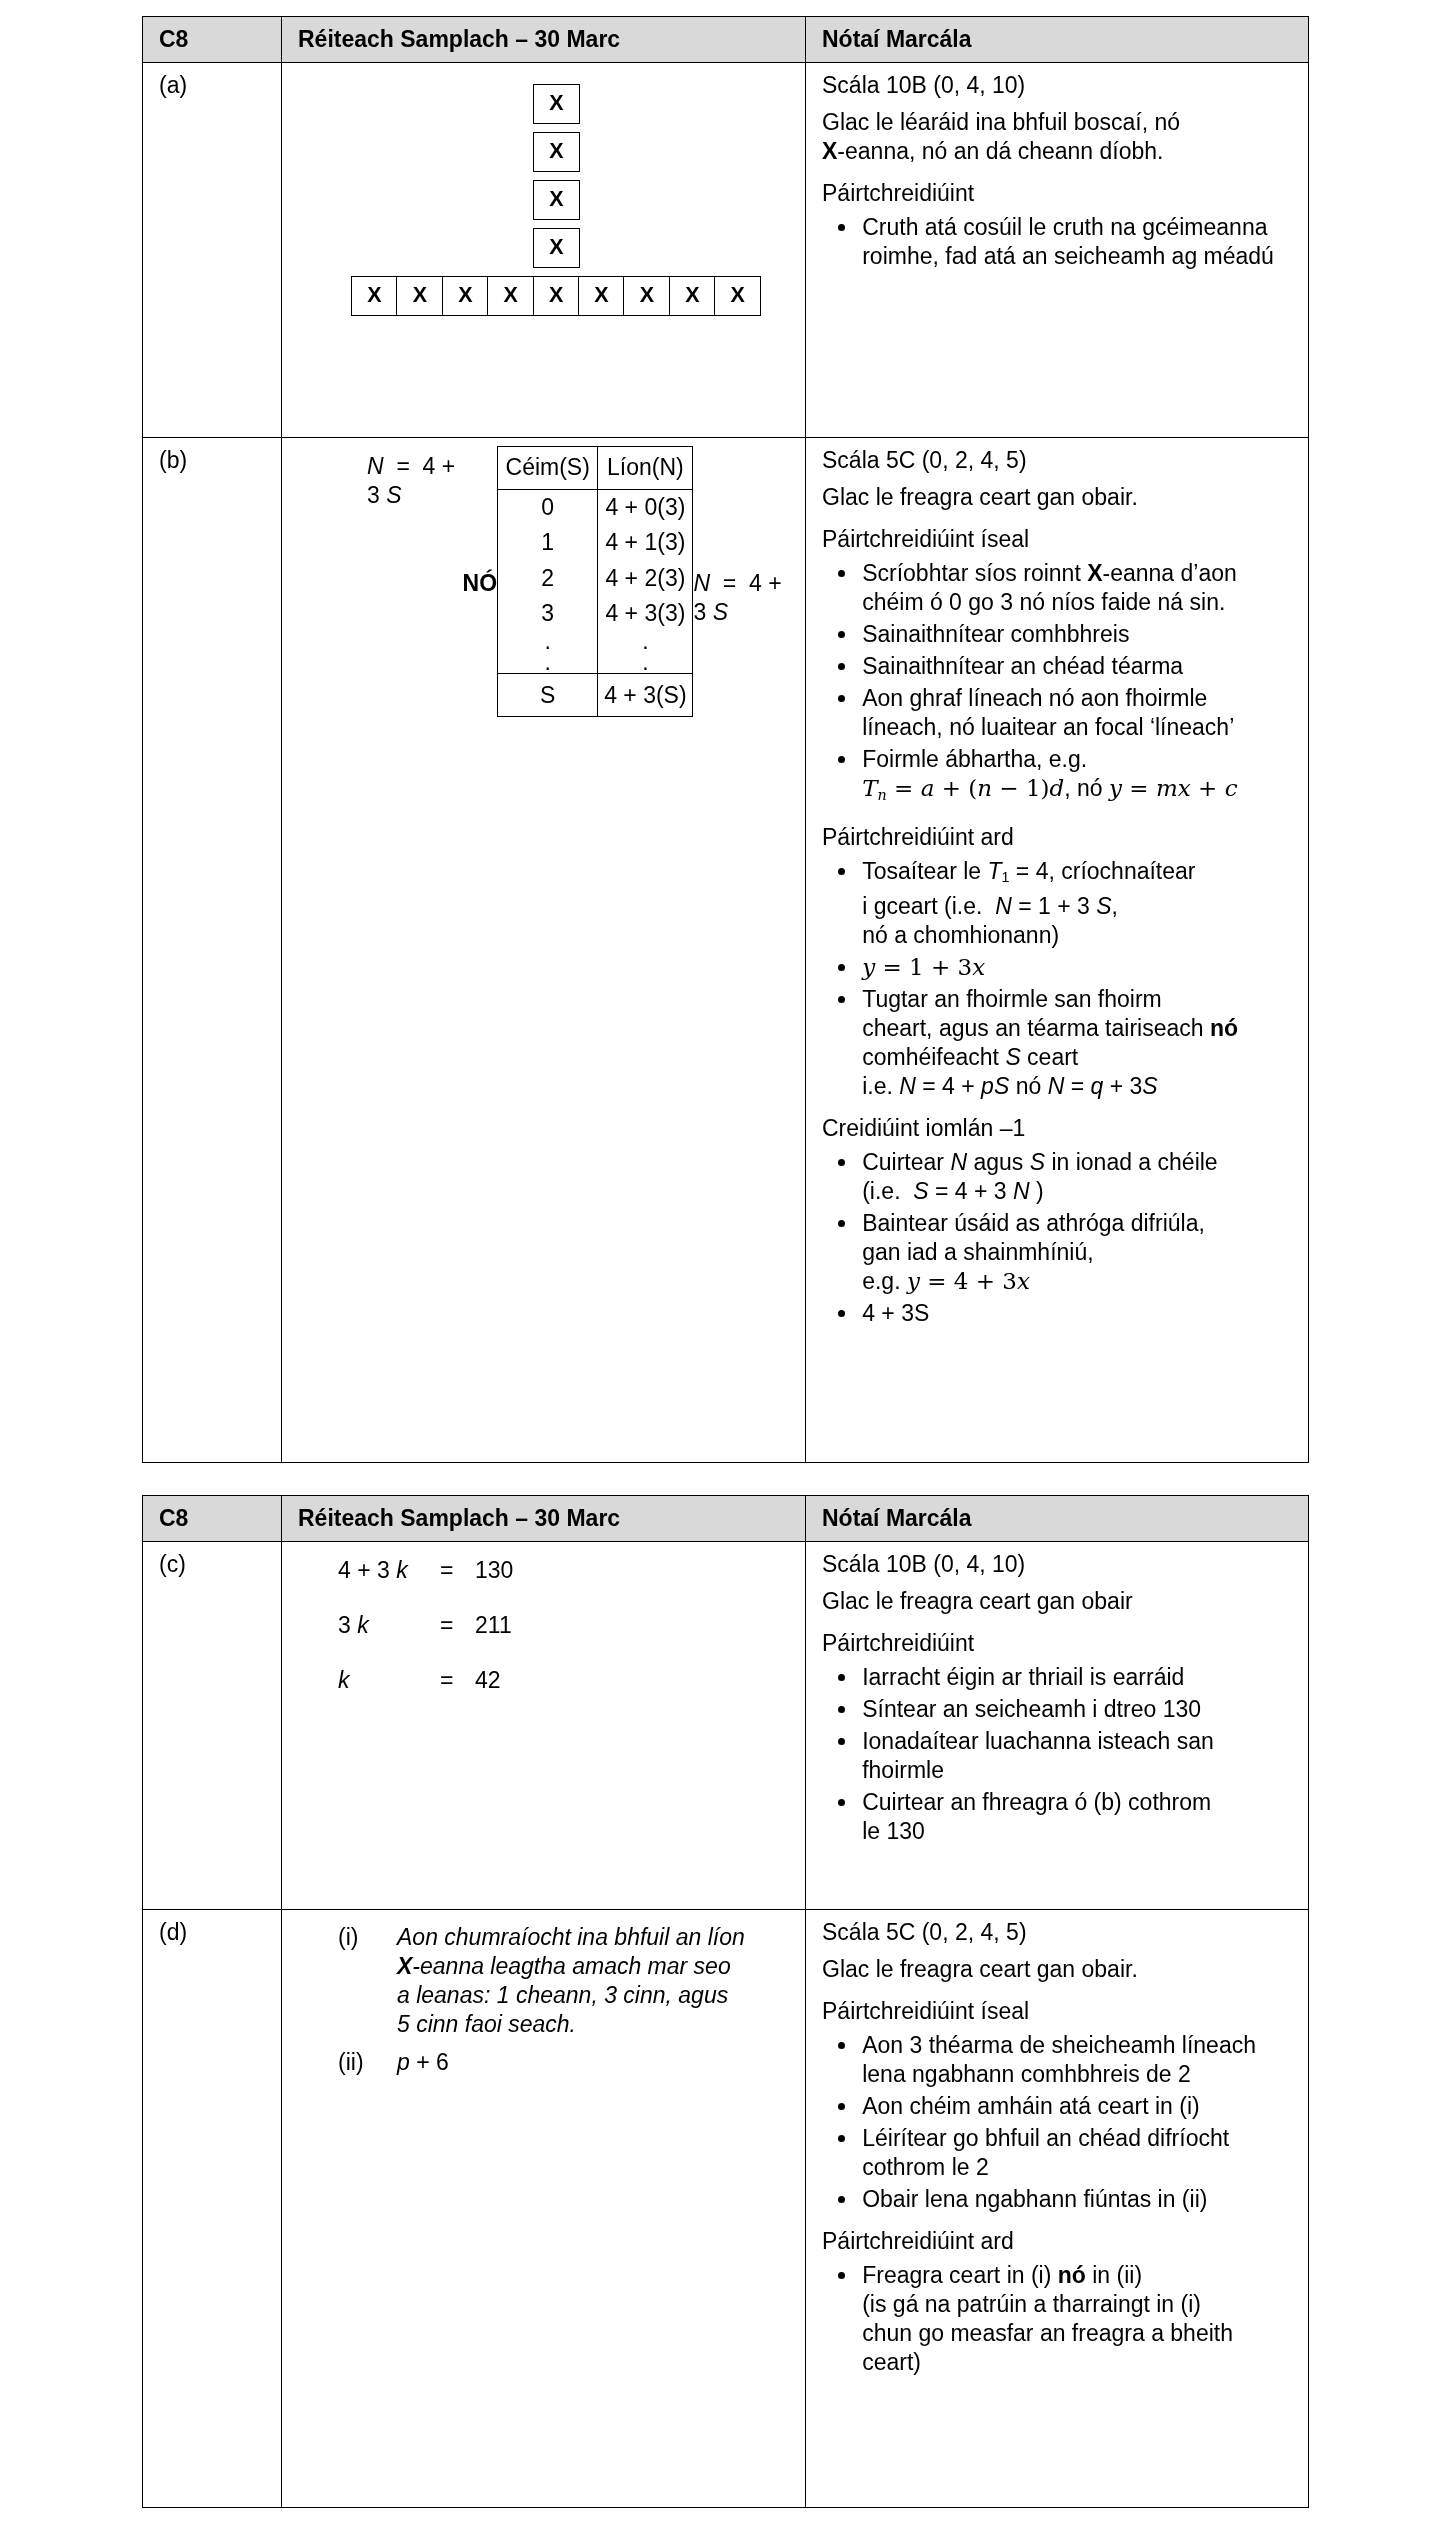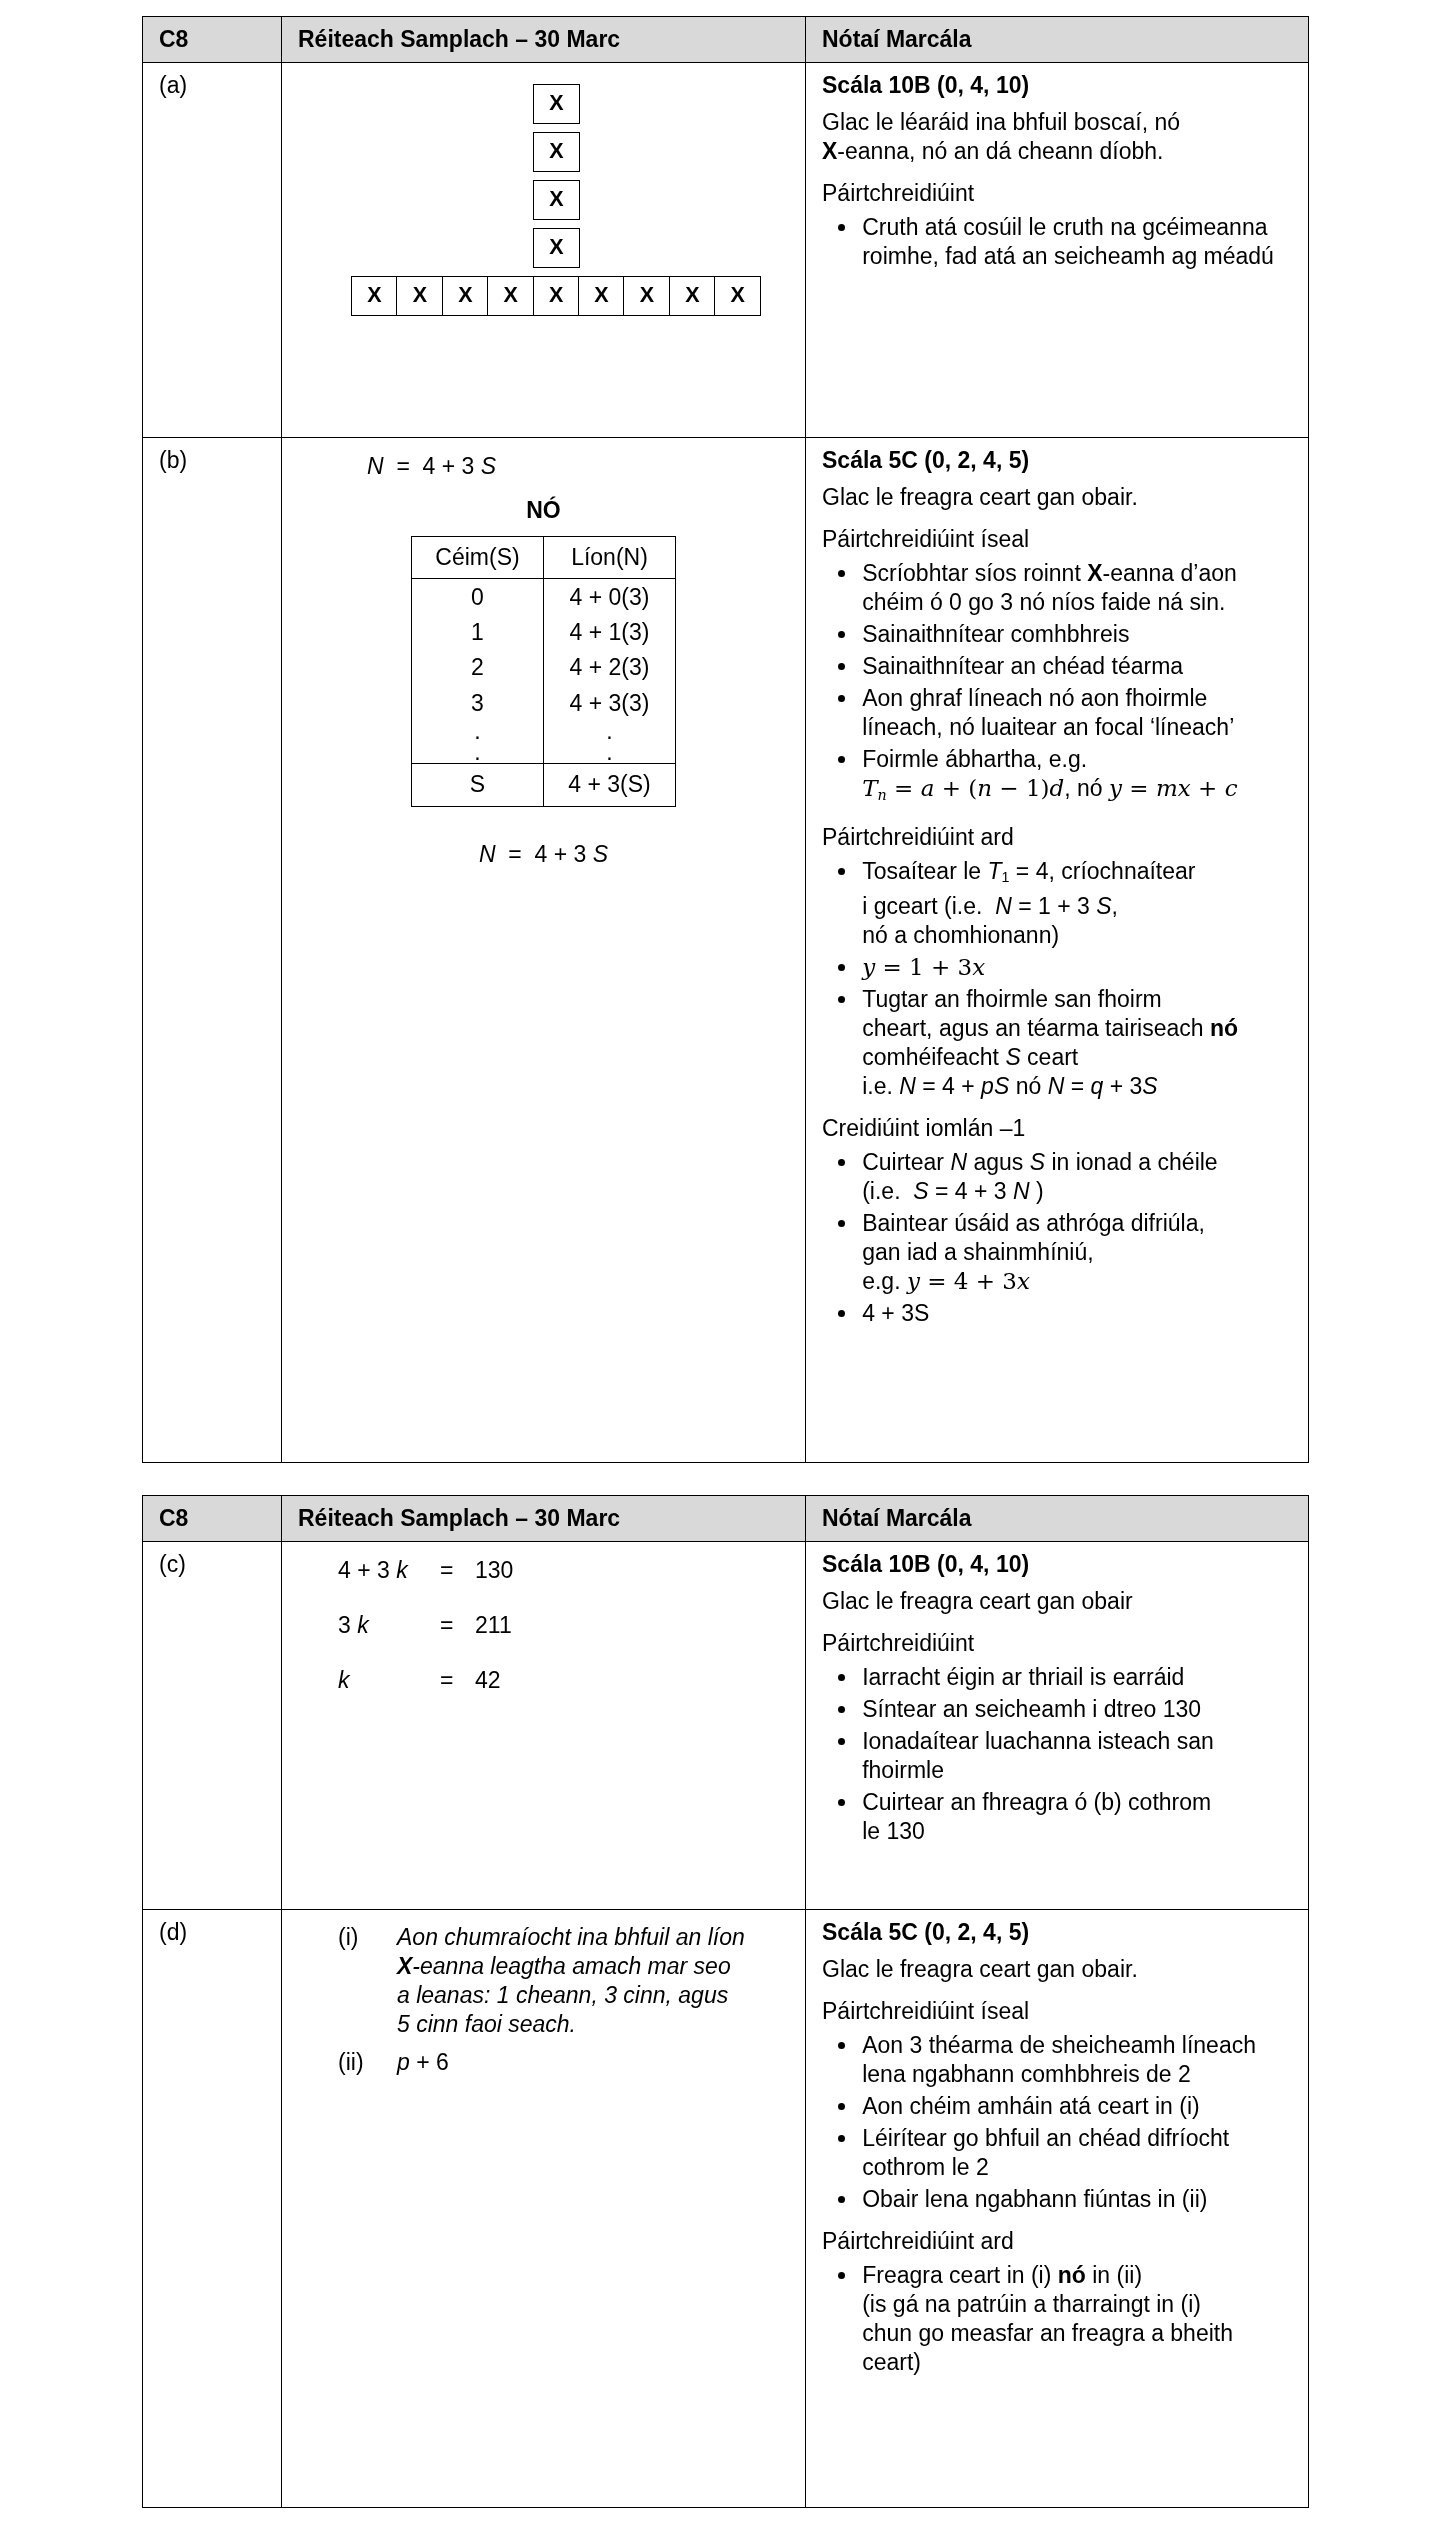--- a/index.html
+++ b/index.html
@@ -11,21 +11,21 @@
            font-size:23px;line-height:29px}
   table.mt.first{margin-top:16px}
   table.mt.second{margin-top:32px}
   table.mt > tbody > tr > td{border:1.6px solid var(--border,#000);vertical-align:top;padding:8px 16px;background:#fff}
   table.mt tr.head td{background:var(--header-bg,#d9d9d9);font-weight:700;height:45px}
   col.c-label{width:139px} col.c-sol{width:524px} col.c-notes{width:503px}
   tr.row-a{height:375px} tr.row-b{height:1025px}
   tr.row-c{height:368px} tr.row-d{height:598px}
 
   
-  td.ncell p.scale{font-weight:700;margin-bottom:8px}
+  td.ncell p.scale{font-weight:400;margin-bottom:8px}
   td.ncell p.acc{margin-bottom:8px}
   td.ncell p.ph{margin:12.8px 0 4.8px}
   td.ncell ul{margin:0;padding-left:37px;list-style:disc}
   td.ncell li{padding-left:3.2px;margin-bottom:3.2px}
 
   
   .rt-b{font-weight:700}
   .rt-i{font-style:italic}
   .rt-bi{font-weight:700;font-style:italic}
   .rt-m{font-family:"DejaVu Serif",serif;font-style:italic}
@@ -36,21 +36,21 @@
   
   .diagram{margin:12.8px 0 0 53px}
   .dbox{width:47px;height:40px;border:1.6px solid var(--border,#000);display:flex;align-items:center;
         justify-content:center;font-weight:700;font-size:21.5px;background:#fff}
   .dg-col{margin-left:182px}
   .dg-col .dbox{margin-bottom:8px}
   .dg-row{display:flex}
   .dg-row .dbox{margin-right:-1.6px}
 
   
-  .solb{display:flex;flex-direction:column;align-items:center}
+  .solb{display:flex;flex-direction:row;align-items:center}
   .solb .f-top{align-self:flex-start;margin:6.4px 0 0 69px}
   .solb .or{font-weight:700;margin:14.3px 0 11px}
   .solb .f-bottom{margin-top:33px}
   table.inner{border-collapse:collapse;border:1.6px solid var(--border,#000);text-align:center;font-size:23px}
   table.inner td{width:132px;padding:3.2px 0}
   table.inner td + td{border-left:1.6px solid var(--border,#000)}
   table.inner tr.ih td{border-bottom:1.6px solid var(--border,#000);padding:6.4px 0}
   table.inner tr.il td{border-top:1.6px solid var(--border,#000);padding:6.4px 0}
   table.inner tr.idot td{padding:0;line-height:21px}
 

